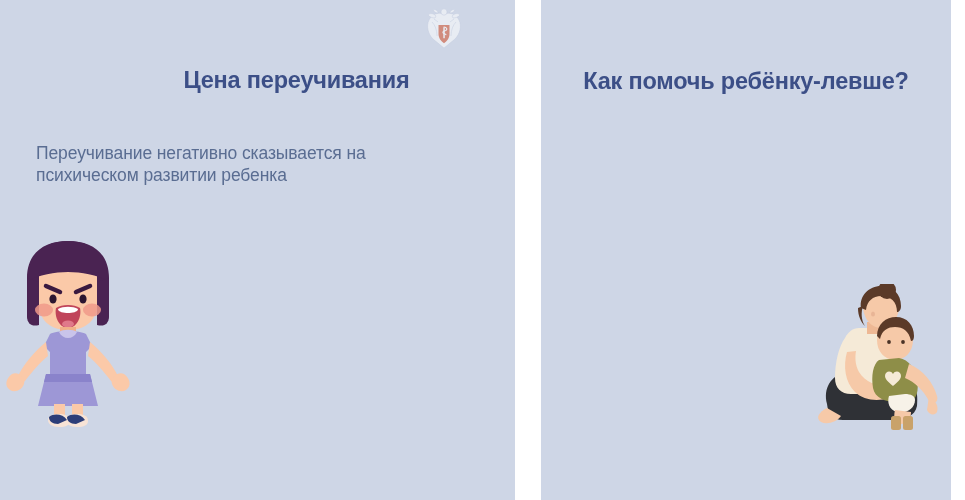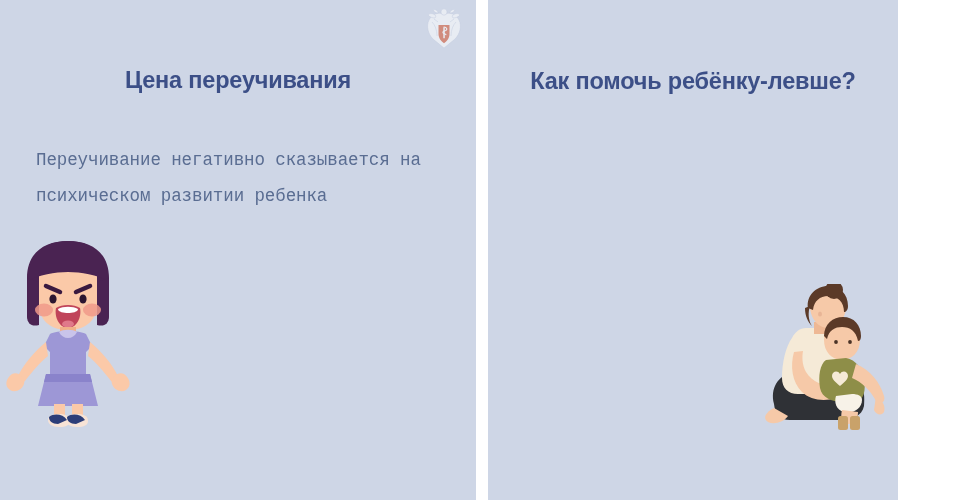--- a/index.html
+++ b/index.html
@@ -20,23 +20,23 @@
     display: flex;
     background: #ffffff;
   }
   .slide {
     position: relative;
     height: 500px;
     background: #ced6e6;
     overflow: hidden;
     flex: 0 0 auto;
   }
-  .slide-left  { width: 476px; }
+  .slide-left  { width: 476px; padding-left: 39px; }
   .gap         { width: 12px; height: 500px; background: #ffffff; flex: 0 0 auto; }
-  .slide-right { width: 410px; }
+  .slide-right { width: 410px; margin-left: 14px; }
 
   
   .emblem {
     position: absolute;
     width: 40px;
     height: 44px;
     opacity: 0.55;
   }
   .emblem-left  { top: 8px; left: 424px; }
   .emblem-right { top: 8px; left: 408px; }
@@ -53,23 +53,22 @@
     white-space: nowrap;
   }
   .title-left  { top: 51px; }
   .title-right { top: 52px; }
 
   
   .para {
     position: absolute;
     color: #5a6d92;
     font-size: 17.5px;
-    line-height: 36px;
+    line-height: 22px;
     letter-spacing: -0.1px;
-    font-family: Liberation Mono, monospace;
   }
   .p-l-1 { left: 36px;  top: 124px; width: 410px; }
   .p-l-2 { left: 130px; top: 264px; width: 330px; }
 
   
   .art-girl {
     position: absolute;
     left: 2px;
     bottom: 68px;
     width: 132px;

